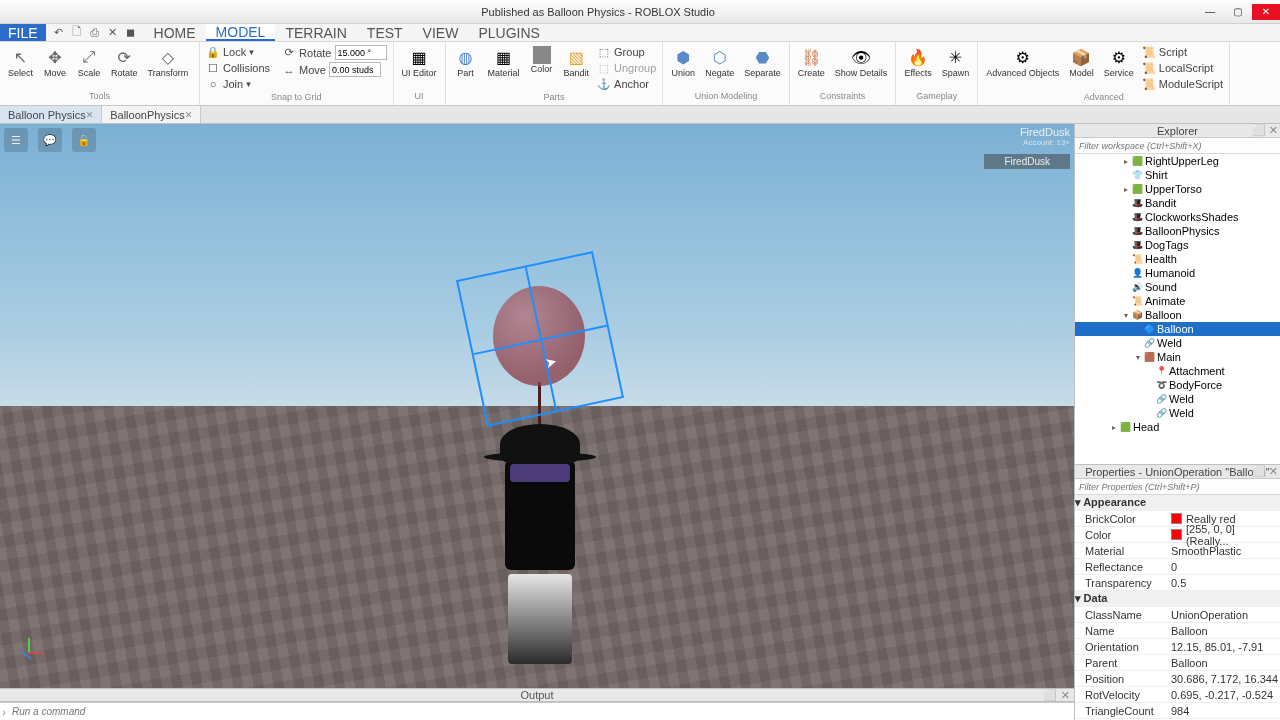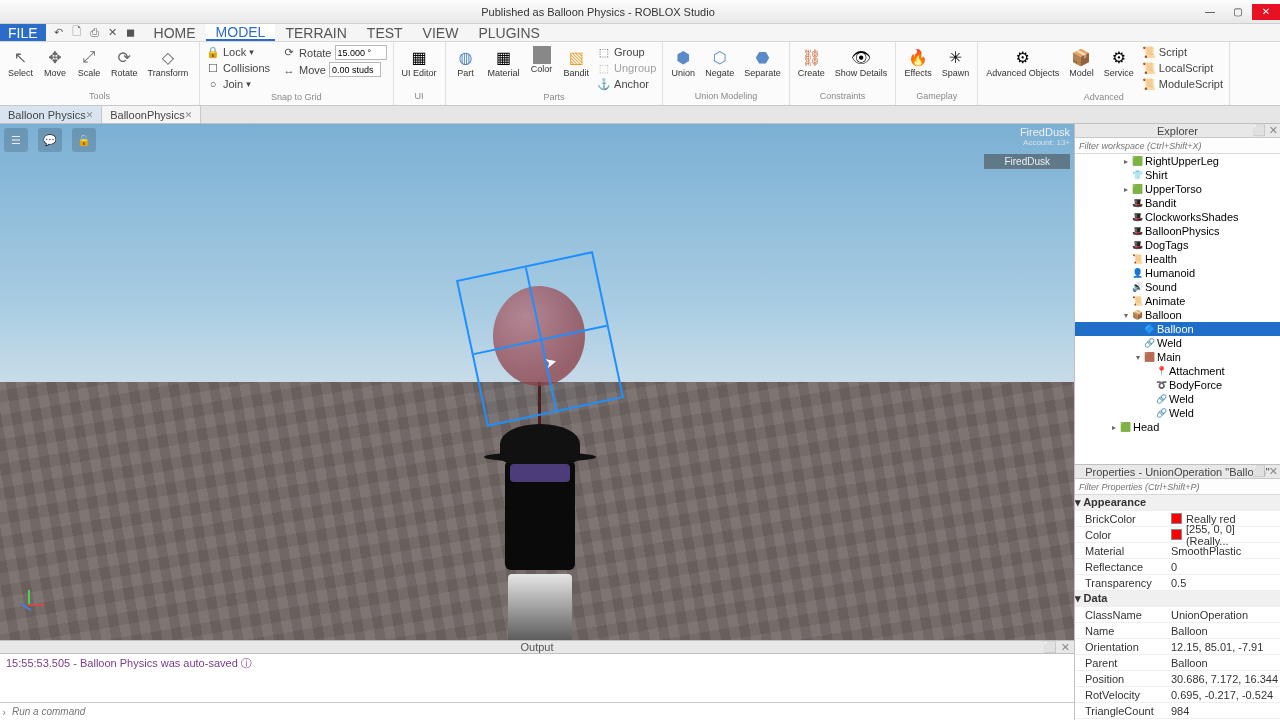--- a/index.html
+++ b/index.html
@@ -331,21 +331,20 @@
           <div class="z"></div>
         </div>
     </div>
     <div class="output-hdr">
       <span>Output</span>
       <div class="ctl">
           <span>⬜</span>
           <span>✕</span>
         </div>
     </div>
-    <div class="output"><span>15:55:53.505 - Balloon Physics was auto-saved ⓘ</span></div>
     <div class="cmdbar">
       <div class="p">›</div>
       <input placeholder="Run a command" style="">
     </div>
   </div>
 
   <div class="right">
     <div class="panel-hdr">
       <span>Explorer</span>
       <div class="ctl">

